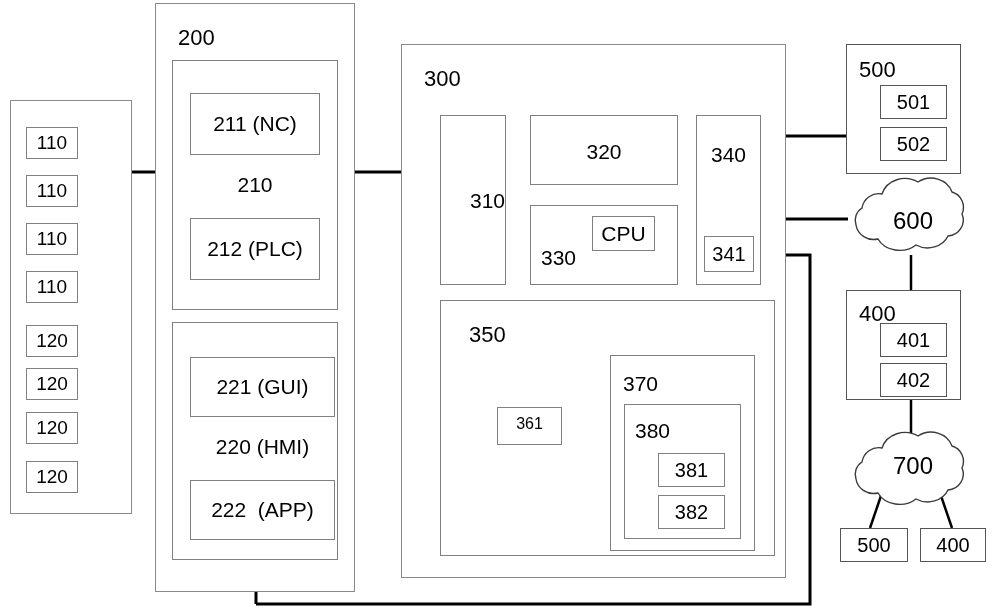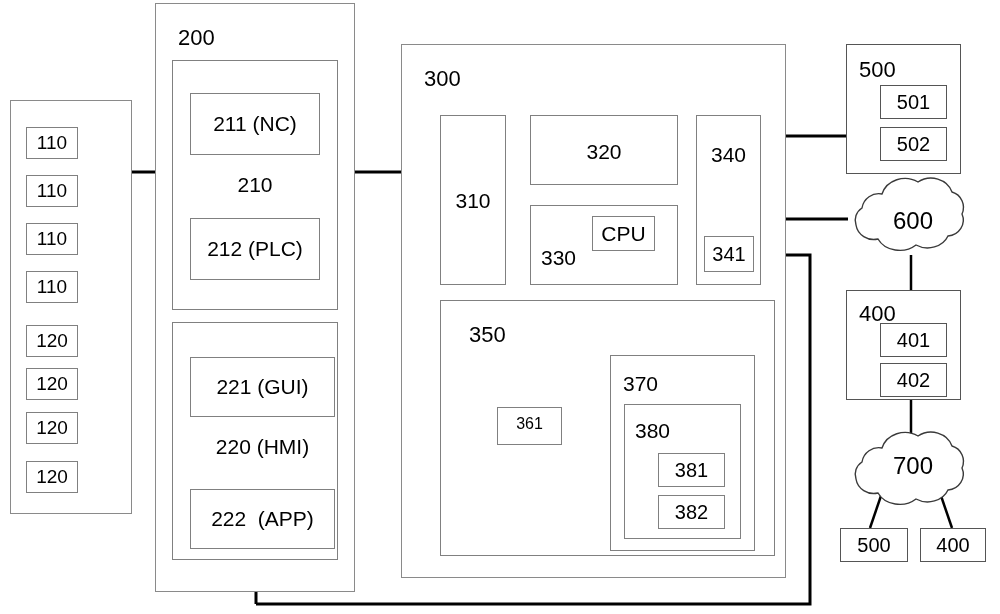--- a/index.html
+++ b/index.html
@@ -180,29 +180,29 @@
   <span class="lbl" style="left:190px; top:173px; width:130px; text-align:center; font-size:21px;">210</span>
   <div class="box" style="left:190px; top:218px; width:130px; height:62px;">
     <span class="lbl center" style="top:18px; font-size:21px;">212 (PLC)</span>
   </div>
 
   <div class="box" style="left:172px; top:322px; width:166px; height:238px;"></div>
   <div class="box" style="left:190px; top:357px; width:145px; height:60px;">
     <span class="lbl center" style="top:17px; font-size:21px;">221 (GUI)</span>
   </div>
   <span class="lbl" style="left:190px; top:435px; width:145px; text-align:center; font-size:21px;">220 (HMI)</span>
-  <div class="box" style="left:190px; top:480px; width:145px; height:60px;margin-top:9px;">
+  <div class="box" style="left:190px; top:480px; width:145px; height:60px;">
     <span class="lbl center" style="top:17px; font-size:21px;">222  (APP)</span>
   </div>
 
   <div class="box outer" style="left:401px; top:44px; width:385px; height:534px;"></div>
   <span class="lbl" style="left:424px; top:66px; font-size:22px;">300</span>
 
   <div class="box" style="left:440px; top:115px; width:66px; height:170px;">
-    <span class="lbl center" style="top:73px; font-size:21px;">310</span>
+    <span class="lbl center" style="top:73px; font-size:21px;text-align:right;">310</span>
   </div>
 
   <div class="box" style="left:530px; top:115px; width:148px; height:70px;">
     <span class="lbl center" style="top:24px; font-size:21px;">320</span>
   </div>
 
   <div class="box" style="left:530px; top:205px; width:148px; height:80px;">
     <span class="lbl" style="left:10px; top:27px; font-size:21px;margin-top:13px;">330</span>
   </div>
   <div class="box" style="left:592px; top:216px; width:63px; height:35px;">

